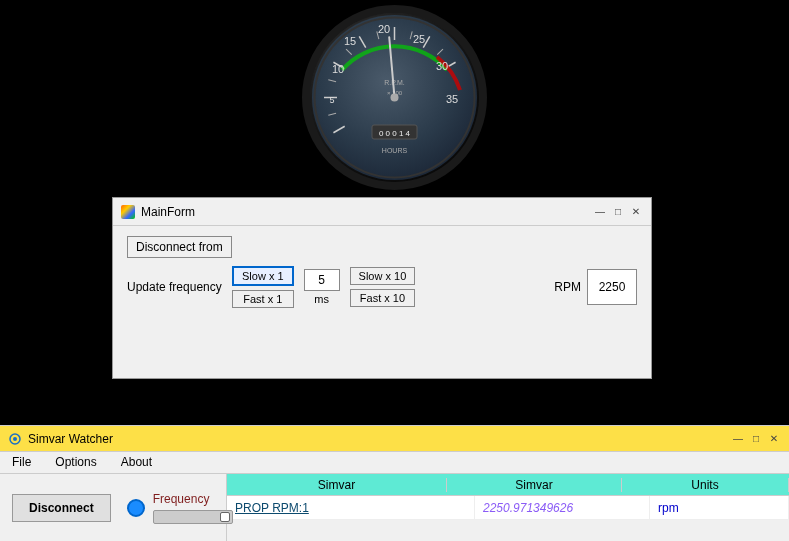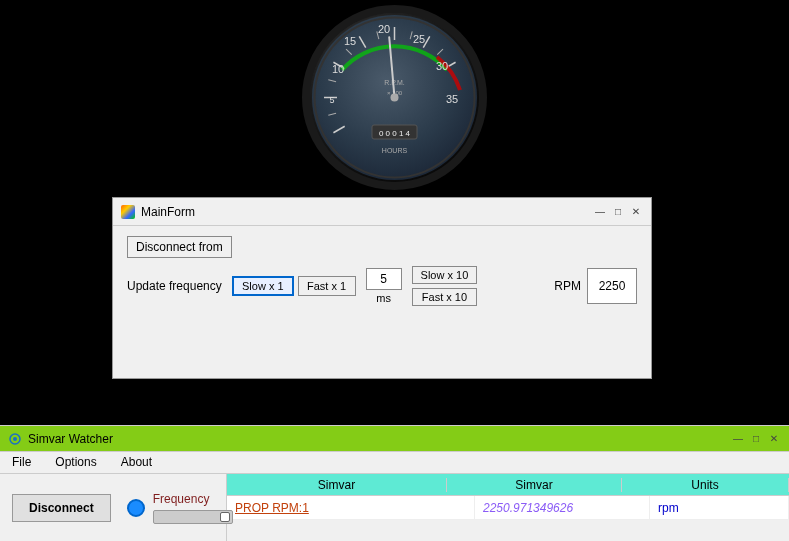--- a/index.html
+++ b/index.html
@@ -155,21 +155,21 @@
     }
 
     .freq-label {
       font-size: 12px;
       color: #000;
       min-width: 95px;
     }
 
     .freq-buttons {
       display: flex;
-      flex-direction: row;
+      flex-direction: column;
       gap: 4px;
     }
 
     .freq-btn {
       background: #f0f0f0;
       border: 1px solid #888;
       padding: 2px 8px;
       font-size: 11px;
       cursor: pointer;
       min-width: 58px;
@@ -233,21 +233,21 @@
       position: absolute;
       top: 425px;
       left: 0;
       width: 789px;
       height: 116px;
       background: #f0f0f0;
       border-top: 1px solid #ccc;
     }
 
     .bottom-titlebar {
-      background: #84cc16;
+      background: #fde047;
       border-bottom: 1px solid #ccc;
       padding: 10px 8px;
       display: flex;
       align-items: center;
       justify-content: space-between;
       height: 26px;
     }
 
     .bottom-title-left {
       display: flex;
@@ -389,21 +389,21 @@
 
     .table-cell {
       font-size: 12px;
       padding: 0 8px;
       border-right: 1px solid #eee;
       height: 100%;
       display: flex;
       align-items: center;
     }
 
-    .cell-simvar { width: 248px; color: #c2410c; text-decoration: underline; cursor: pointer; }
+    .cell-simvar { width: 248px; color: #0c4a6e; text-decoration: underline; cursor: pointer; }
     .cell-value { width: 175px; color: #8b5cf6; font-style: italic; }
     .cell-units { flex: 1; color: #0000cc; }
   </style>
 </head>
 <body>
 
 <div class="top-area">
   <div class="gauge-container">
     <div class="gauge-face">
       <svg class="gauge-svg" viewBox="0 0 165 165">

